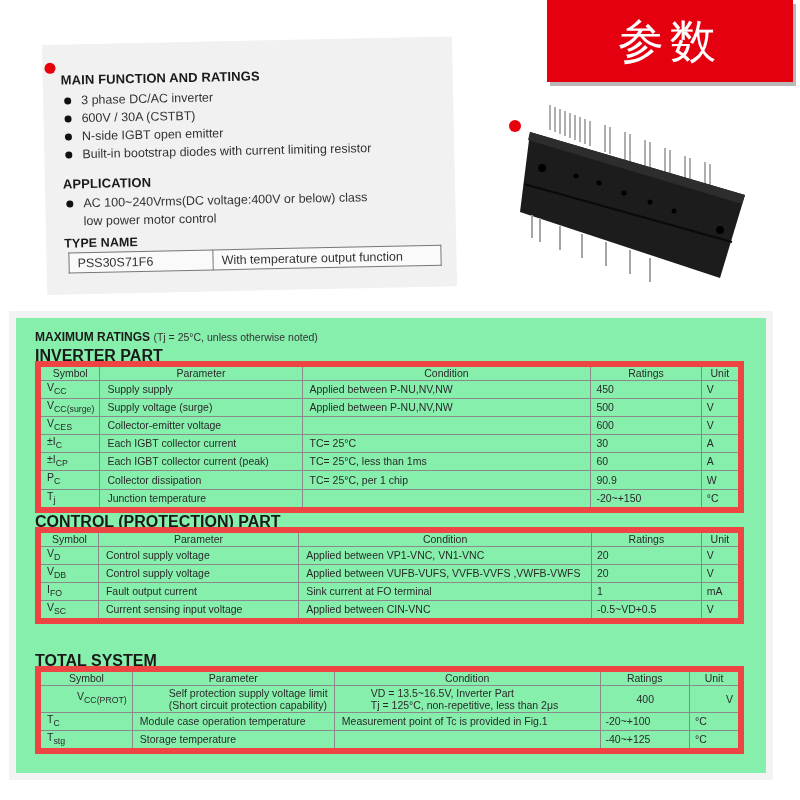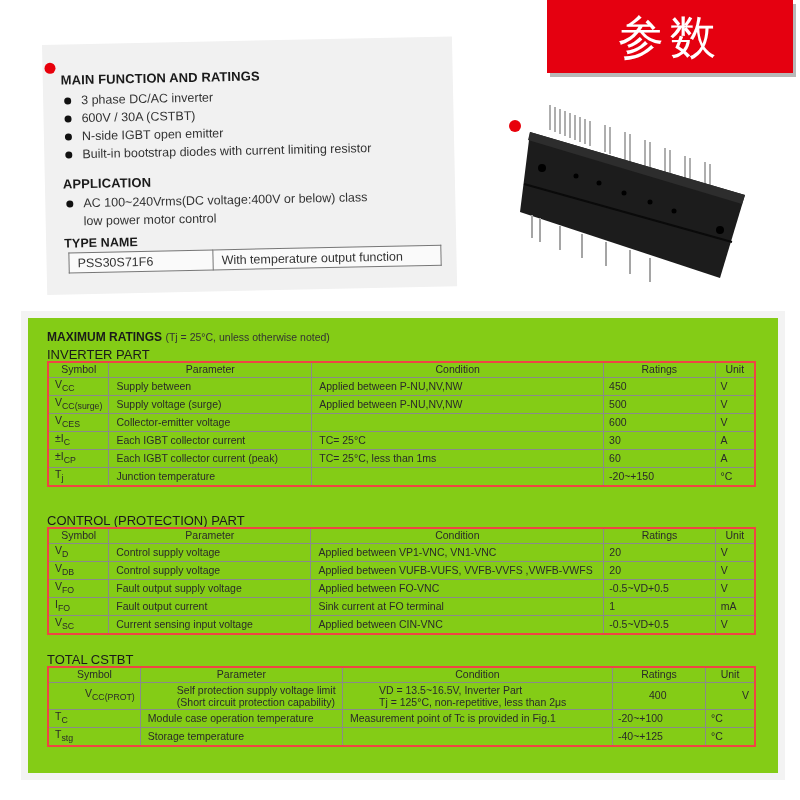--- a/index.html
+++ b/index.html
@@ -16,41 +16,41 @@
   .fc-heading { position: absolute; left: 18px; font-weight: bold; font-size: 13px; color: #1a1a1a; letter-spacing: 0.1px; }
   .fc-list { position: absolute; left: 18px; list-style: none; font-size: 12.5px; color: #333; }
   .fc-list li { position: relative; padding-left: 20px; height: 18px; line-height: 18px; }
   .fc-list li::before { content: ""; position: absolute; left: 3px; top: 6px; width: 7px; height: 7px; border-radius: 50%; background: #111; }
   .fc-list li.cont::before { display: none; }
   .type-table { position: absolute; left: 22px; top: 208px; border-collapse: collapse; font-size: 12.5px; color: #333; }
   .type-table td { border: 1px solid #777; height: 20px; padding: 0 8px; background: #fafafa; }
 
   
   .banner {
-    position: absolute; left: 547px; top: 0; width: 246px; height: 73px; background: #e50010;
+    position: absolute; left: 547px; top: 0; width: 246px; height: 82px; background: #e50010;
     box-shadow: 3px 4px 0 #b8b8b8;
     display: flex; align-items: center; justify-content: center;
   }
   .banner span { color: #fff; font-family: "DejaVu Sans", sans-serif; font-size: 46px; letter-spacing: 6px; padding-top: 2px; }
 
   
   .product-dot { left: 509px; top: 120px; width: 12px; height: 12px; }
   .product { position: absolute; left: 510px; top: 100px; width: 285px; height: 200px; }
 
   
   .sheet {
-    position: absolute; left: 28px; top: 318px; width: 750px; height: 455px;
-    background: #84cc16; box-shadow: 0 0 0 7px #f3f3f3;
+    position: absolute; left: 16px; top: 318px; width: 750px; height: 455px;
+    background: #86efac; box-shadow: 0 0 0 7px #f3f3f3;
   }
   .sheet-title { position: absolute; left: 19px; top: 12px; font-size: 12px; font-weight: bold; color: #1a1a1a; }
   .sheet-title .note { font-weight: normal; font-size: 10.5px; color: #333; }
-  .sec-title { position: absolute; left: 19px; font-size: 13px; font-weight: normal; color: #1a1a1a; }
+  .sec-title { position: absolute; left: 19px; font-size: 16px; font-weight: bold; color: #1a1a1a; }
   table.spec {
     position: absolute; left: 19px; width: 709px; border-collapse: collapse;
-    font-size: 10.5px; color: #2a2a2a; border: 2px solid #ef4444;
+    font-size: 10.5px; color: #2a2a2a; border: 6px solid #ef4444;
   }
   table.spec th, table.spec td { border: 1px solid #8a8a8a; height: 15px; line-height: 13px; padding: 0 5px; white-space: nowrap; }
   table.spec th { font-weight: normal; text-align: center; }
   table.spec td.c, table.spec th.c { text-align: left; }
   table.spec td.sym { padding-left: 6px; }
   table.spec td.param { padding-left: 7px; }
   table.spec td.cond { padding-left: 7px; }
   table.spec tr.tall td { height: 27px; padding-left: 36px; }
   table.spec tr.tall td.cond, table.spec tr.tall td.param { line-height: 12px; }
   col.c1 { width: 61px; } col.c2 { width: 203px; } col.c3 { width: 293px; } col.c4 { width: 112px; } col.c5 { width: 40px; }
@@ -154,21 +154,21 @@
     <tbody>
         <tr>
       <th>Symbol</th>
       <th>Parameter</th>
       <th>Condition</th>
       <th>Ratings</th>
       <th>Unit</th>
     </tr>
     <tr>
       <td class="sym"><span>V</span><sub>CC</sub></td>
-      <td class="param">Supply between</td>
+      <td class="param">Supply supply</td>
       <td class="cond">Applied between P-NU,NV,NW</td>
       <td class="c">450</td>
       <td class="c">V</td>
     </tr>
     <tr>
       <td class="sym"><span>V</span><sub>CC(surge)</sub></td>
       <td class="param">Supply voltage (surge)</td>
       <td class="cond">Applied between P-NU,NV,NW</td>
       <td class="c">500</td>
       <td class="c">V</td>
@@ -186,20 +186,27 @@
       <td class="cond">TC= 25°C</td>
       <td class="c">30</td>
       <td class="c">A</td>
     </tr>
     <tr>
       <td class="sym"><span>±I</span><sub>CP</sub></td>
       <td class="param">Each IGBT collector current (peak)</td>
       <td class="cond">TC= 25°C, less than 1ms</td>
       <td class="c">60</td>
       <td class="c">A</td>
+    </tr>
+    <tr>
+      <td class="sym"><span>P</span><sub>C</sub></td>
+      <td class="param">Collector dissipation</td>
+      <td class="cond">TC= 25°C, per 1 chip</td>
+      <td class="c">90.9</td>
+      <td class="c">W</td>
     </tr>
     <tr>
       <td class="sym"><span>T</span><sub>j</sub></td>
       <td class="param">Junction temperature</td>
       <td class="cond"></td>
       <td class="c">-20~+150</td>
       <td class="c">°C</td>
     </tr>
   </tbody>
     </table>
@@ -229,44 +236,37 @@
       <td class="c">V</td>
     </tr>
     <tr>
       <td class="sym"><span>V</span><sub>DB</sub></td>
       <td class="param">Control supply voltage</td>
       <td class="cond">Applied between  VUFB-VUFS, VVFB-VVFS ,VWFB-VWFS</td>
       <td class="c">20</td>
       <td class="c">V</td>
     </tr>
     <tr>
-      <td class="sym"><span>V</span><sub>FO</sub></td>
-      <td class="param">Fault output supply voltage</td>
-      <td class="cond">Applied between  FO-VNC</td>
-      <td class="c">-0.5~VD+0.5</td>
-      <td class="c">V</td>
-    </tr>
-    <tr>
       <td class="sym"><span>I</span><sub>FO</sub></td>
       <td class="param">Fault output current</td>
       <td class="cond">Sink current at FO terminal</td>
       <td class="c">1</td>
       <td class="c">mA</td>
     </tr>
     <tr>
       <td class="sym"><span>V</span><sub>SC</sub></td>
       <td class="param">Current sensing input voltage</td>
       <td class="cond">Applied between CIN-VNC</td>
       <td class="c">-0.5~VD+0.5</td>
       <td class="c">V</td>
     </tr>
   </tbody>
     </table>
 
-  <div class="sec-title" style="top:334px">TOTAL CSTBT</div>
+  <div class="sec-title" style="top:334px">TOTAL SYSTEM</div>
   <table class="spec" style="top:348px">
     <colgroup>
         <col class="c1">
         <col class="c2">
         <col class="c3">
         <col class="c4">
         <col class="c5">
       </colgroup>
     <tbody>
         <tr>

